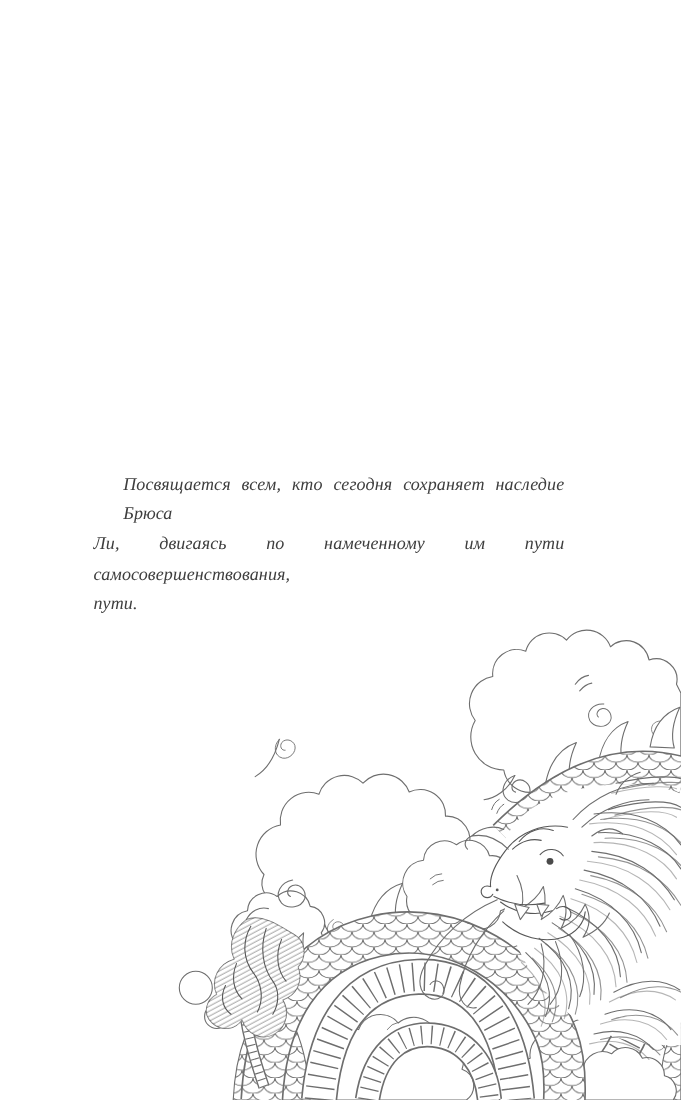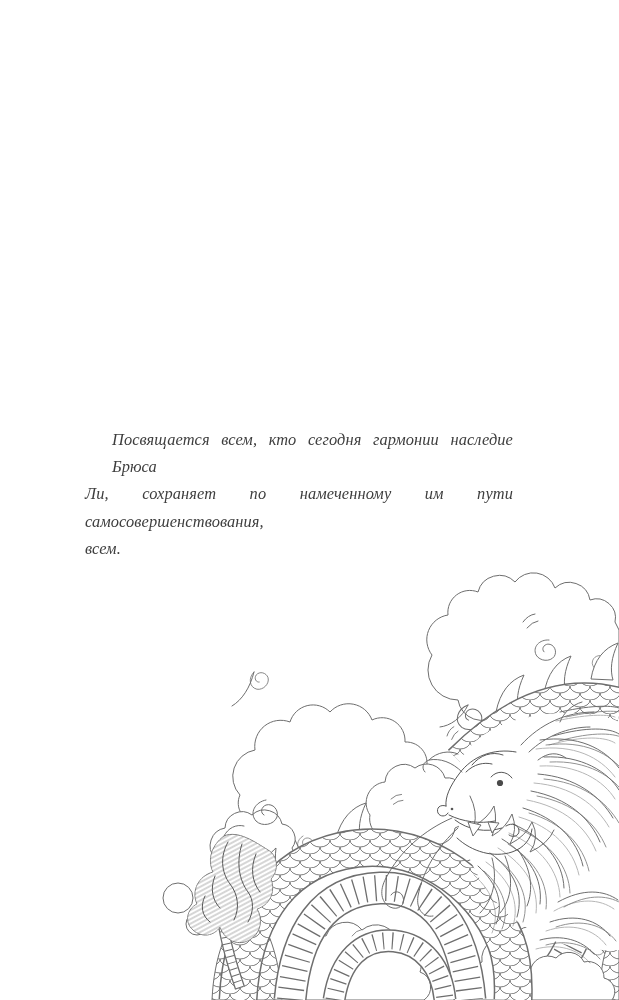--- a/index.html
+++ b/index.html
@@ -39,23 +39,23 @@
   .bandfill{fill:none;stroke:#ffffff;stroke-linecap:butt;}
   .bandscale{fill:none;stroke-linecap:butt;}
   .ribs{fill:none;stroke:var(--ink);stroke-linecap:butt;}
 </style>
 </head>
 <body>
 
 <div class="page">
 
   <div class="dedication">
-    <div class="jline first">Посвящается всем, кто сегодня гармонии наследие Брюса</div>
-    <div class="jline">Ли, сохраняет по намеченному им пути самосовершенствования,</div>
-    <div class="lline">всем.</div>
+    <div class="jline first">Посвящается всем, кто сегодня сохраняет наследие Брюса</div>
+    <div class="jline">Ли, двигаясь по намеченному им пути самосовершенствования,</div>
+    <div class="lline">пути.</div>
   </div>
 
   <svg class="art" viewBox="0 0 619 1000" xmlns="http://www.w3.org/2000/svg" xmlns:xlink="http://www.w3.org/1999/xlink">
     <defs>
       <pattern id="sc" width="20" height="14" patternUnits="userSpaceOnUse">
         <rect width="20" height="14" fill="#ffffff"></rect>
         <path d="M-10,0 a10,7 0 0 0 20,0 M10,0 a10,7 0 0 0 20,0
                  M0,7 a10,7 0 0 0 20,0 M-20,7 a10,7 0 0 0 20,0
                  M-10,14 a10,7 0 0 0 20,0 M10,14 a10,7 0 0 0 20,0" fill="none" stroke="#6e6e6e" stroke-width="0.9"></path>
       </pattern>

